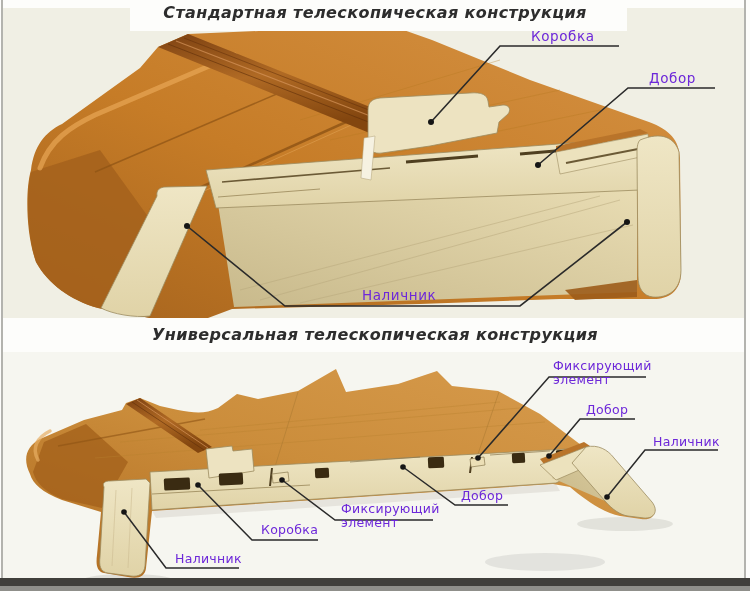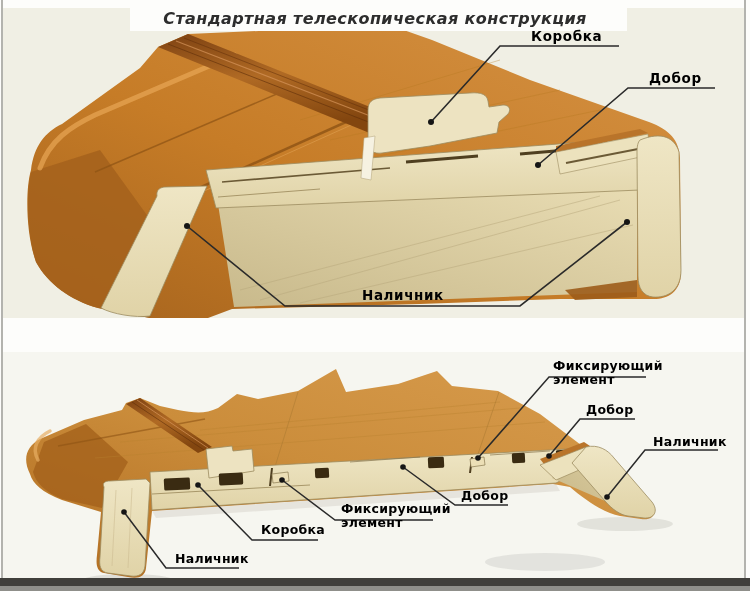--- a/index.html
+++ b/index.html
@@ -5,23 +5,23 @@
   html,body{margin:0;padding:0;background:#ffffff;}
   .page{position:relative;width:750px;height:591px;background:#fdfdfb;overflow:hidden;
         font-family:"DejaVu Sans","Liberation Sans",sans-serif;}
   .section{position:absolute;left:3px;width:741px;}
   .section-top{top:8px;height:310px;background:#f0efe4;}
   .section-bottom{top:352px;height:226px;background:#f6f6f0;}
   .art{position:absolute;left:0;top:0;z-index:2;}
   .title-band{position:absolute;left:130px;top:0;width:497px;height:31px;background:#fdfdfb;z-index:3;}
   .diag-title{position:absolute;left:0;width:750px;text-align:center;z-index:4;
       font-style:italic;font-weight:bold;font-size:16px;letter-spacing:0.4px;color:#2d2d2d;}
-  .t1{top:9px;font-style:italic;}
+  .t1{top:3px;font-style:italic;}
   .t2{top:325px;}
-  .lbl{position:absolute;z-index:4;font-weight:bold;color:#000000;white-space:nowrap;}
+  .lbl{position:absolute;z-index:4;font-weight:normal;color:#6d28d9;white-space:nowrap;}
   .lbl-top{font-size:13.5px;letter-spacing:0.6px;}
   .lbl-bot{font-size:12.5px;letter-spacing:0.3px;}
   .lbl-wrap{white-space:normal;line-height:14px;}
   .edge{position:absolute;top:0;height:591px;width:2px;background:#b3b3ae;z-index:5;}
   .edge-left{left:1px;}
   .edge-right{left:744px;}
   .bar-dark{position:absolute;left:0;top:578px;width:750px;height:8px;background:#403f3b;z-index:6;}
   .bar-grey{position:absolute;left:0;top:586px;width:750px;height:5px;background:#8f8f8a;z-index:6;}
 </style>
 </head>
@@ -196,20 +196,21 @@
         <circle cx="403" cy="467" r="2.8"></circle>
         <circle cx="282" cy="480" r="2.8"></circle>
         <circle cx="198" cy="485" r="2.8"></circle>
         <circle cx="124" cy="512" r="2.8"></circle>
       </g>
     </g>
   </svg>
 
   <div class="title-band"></div>
   <div class="diag-title t1">Стандартная телескопическая конструкция</div>
+  <div class="diag-title t2">Универсальная телескопическая конструкция</div>
 
   <div class="lbl lbl-top" style="left:531px;top:28px;">Коробка</div>
   <div class="lbl lbl-top" style="left:649px;top:70px;">Добор</div>
   <div class="lbl lbl-top" style="left:362px;top:287px;">Наличник</div>
 
   <div class="lbl lbl-bot lbl-wrap" style="left:553px;top:359px;width:94px;">Фиксирующий элемент</div>
   <div class="lbl lbl-bot" style="left:586px;top:402px;">Добор</div>
   <div class="lbl lbl-bot" style="left:653px;top:434px;">Наличник</div>
   <div class="lbl lbl-bot" style="left:461px;top:488px;">Добор</div>
   <div class="lbl lbl-bot lbl-wrap" style="left:341px;top:502px;width:94px;">Фиксирующий элемент</div>

